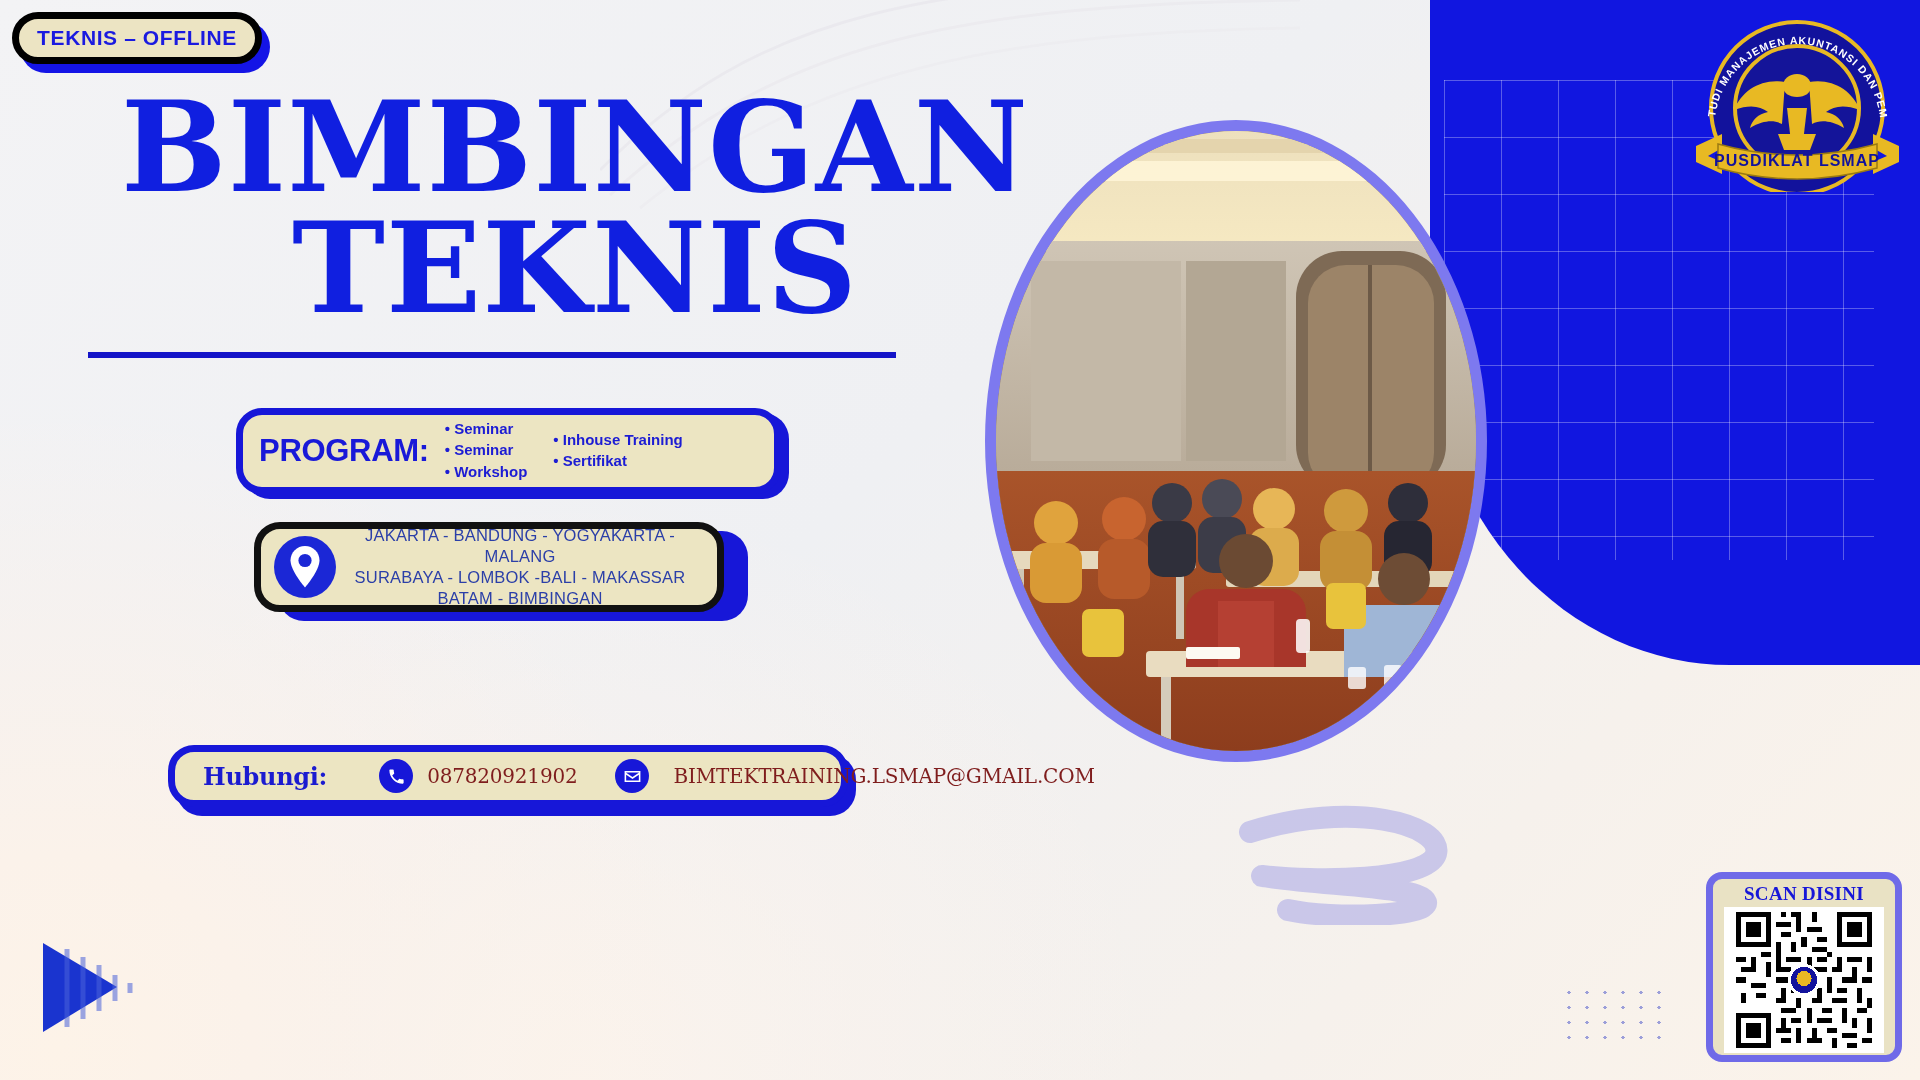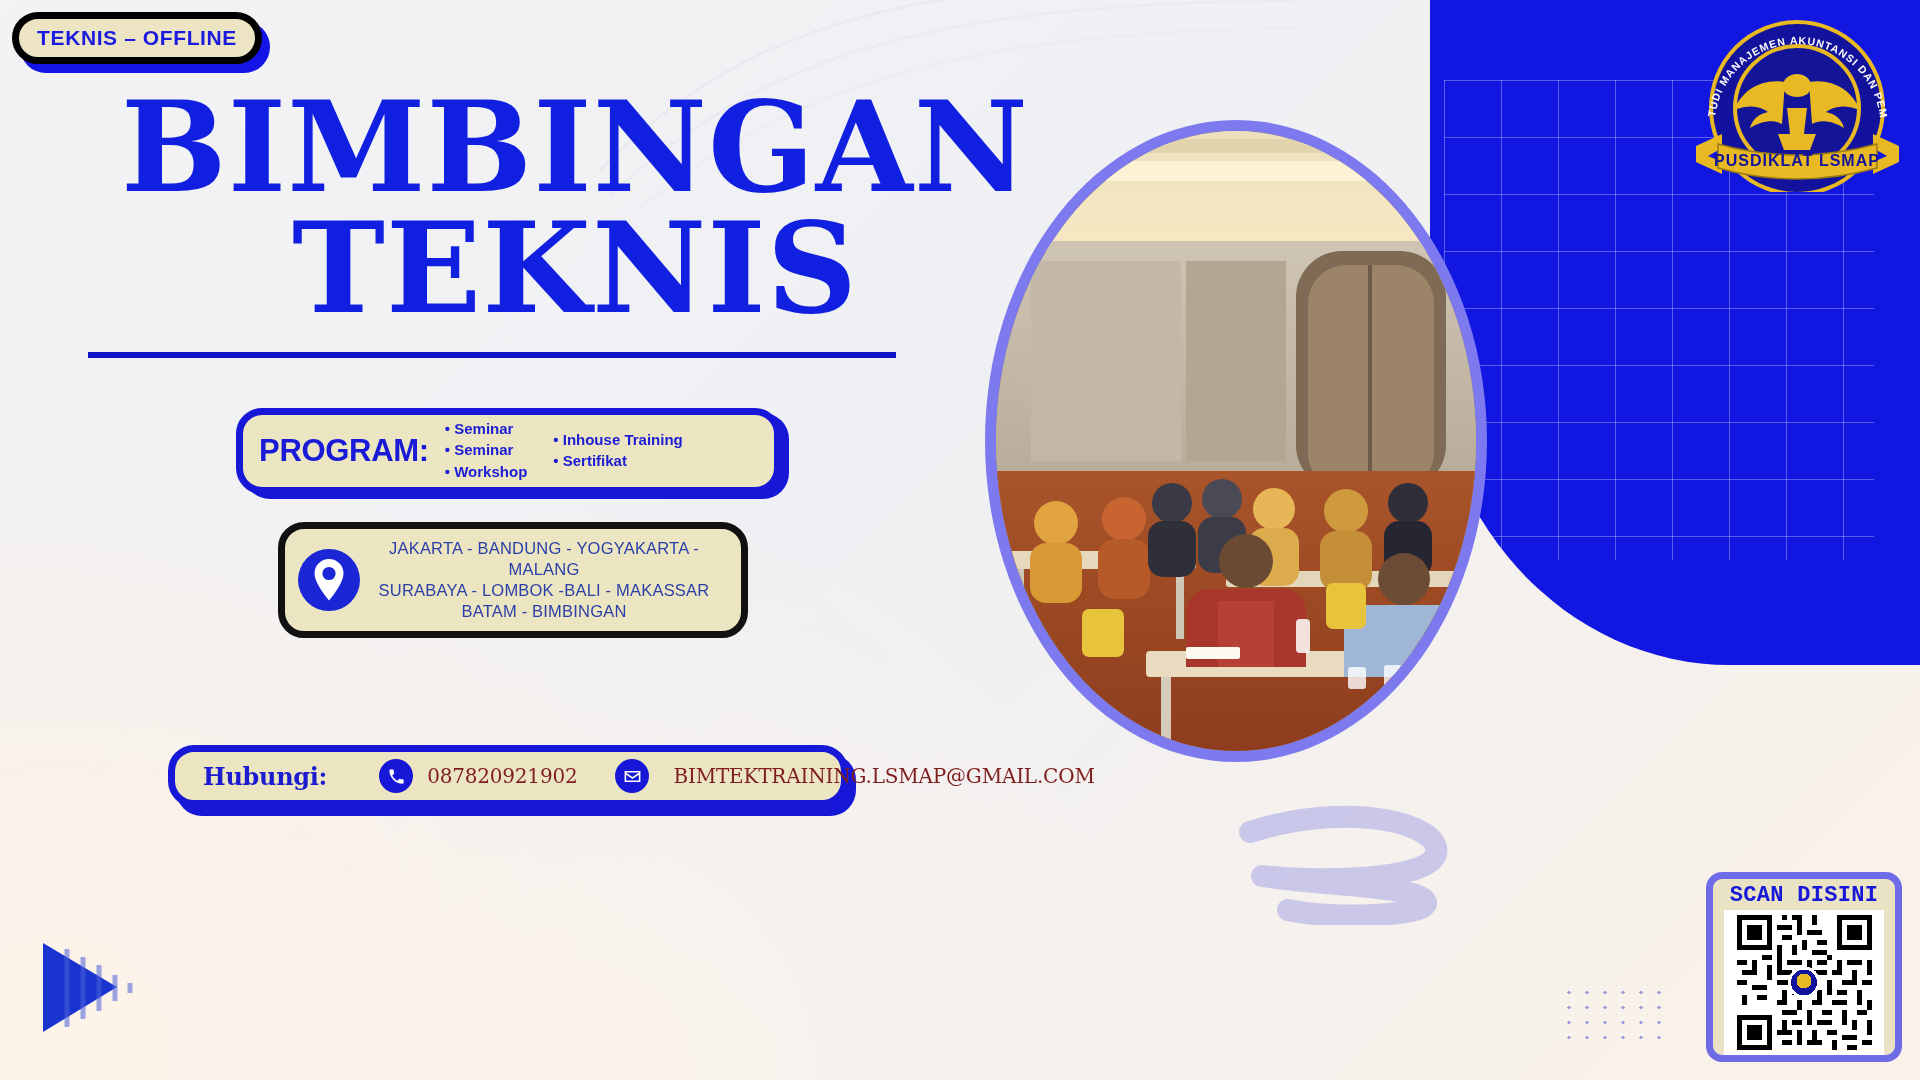--- a/index.html
+++ b/index.html
@@ -88,21 +88,21 @@
   .program-cols{display:flex;margin-left:16px;margin-top:-2px;}
   .program-col{display:flex;flex-direction:column;justify-content:center;}
   .program-col.c2{margin-left:26px;}
   .program-col li, .program-col .it{
     list-style:none;color:#1c1cd4;font-weight:bold;font-size:15px;
     line-height:21.5px;white-space:nowrap;display:block;
   }
   .program-col .it::before{content:"• ";}
 
   
-  #loc-box{left:278px;top:522px;width:470px;height:116px;}
+  #loc-box{left:254px;top:522px;width:470px;height:90px;}
   #loc-shadow{left:278px;top:531px;width:470px;height:90px;}
   .loc-inner{position:absolute;left:0;top:0;right:0;bottom:0;display:flex;align-items:center;}
   .pin{width:64px;height:64px;margin-left:12px;flex:0 0 auto;}
   .loc-text{
     flex:1;text-align:center;color:#2b3fa8;font-size:16.5px;line-height:21px;
     font-family:"Liberation Sans", sans-serif;letter-spacing:.2px;padding-right:14px;
   }
 
   
   #contact-box{left:168px;top:745px;width:680px;height:62px;}
@@ -135,22 +135,22 @@
   
   #logo{position:absolute;left:1690px;top:12px;width:215px;height:180px;}
 
   
   #qr-card{
     position:absolute;left:1706px;top:872px;width:196px;height:190px;box-sizing:border-box;
     background:#e9e2c4;border:7px solid #6f6ae8;border-radius:16px;
     display:flex;flex-direction:column;align-items:center;padding-top:4px;
   }
   #qr-title{
-    color:#1717d8;font-weight:bold;font-size:22px;letter-spacing:.3px;
-    font-family:Liberation Mono, monospace;
+    color:#1717d8;font-weight:bold;font-size:19px;letter-spacing:.3px;
+    font-family:Liberation Serif, serif;
   }
   #qr-img{width:160px;height:146px;background:#fff;margin-top:2px;}
 
   
   #play-deco{position:absolute;left:35px;top:935px;width:120px;height:105px;}
   #scribble{position:absolute;left:1230px;top:790px;width:230px;height:135px;opacity:.55;}
   #dots{
     position:absolute;left:1560px;top:985px;width:110px;height:62px;
     background-image:radial-gradient(#8b8fd6 1.6px, transparent 1.7px);
     background-size:18px 15px;opacity:.85;

